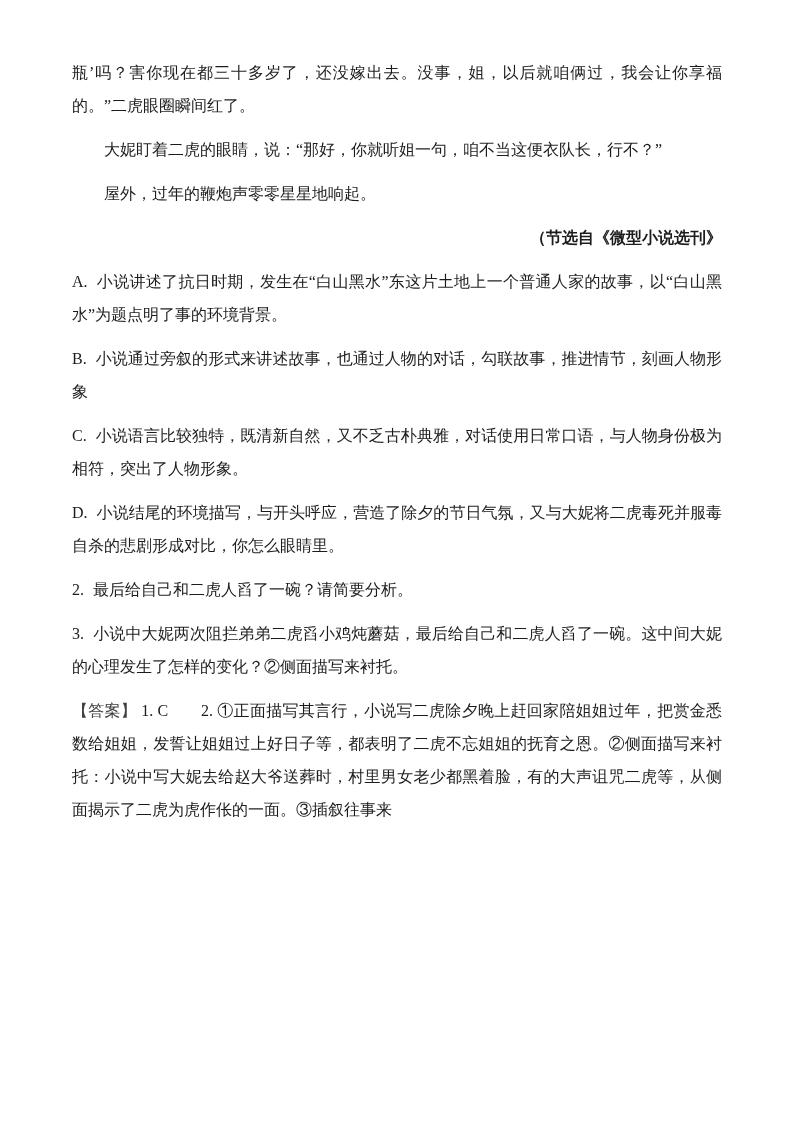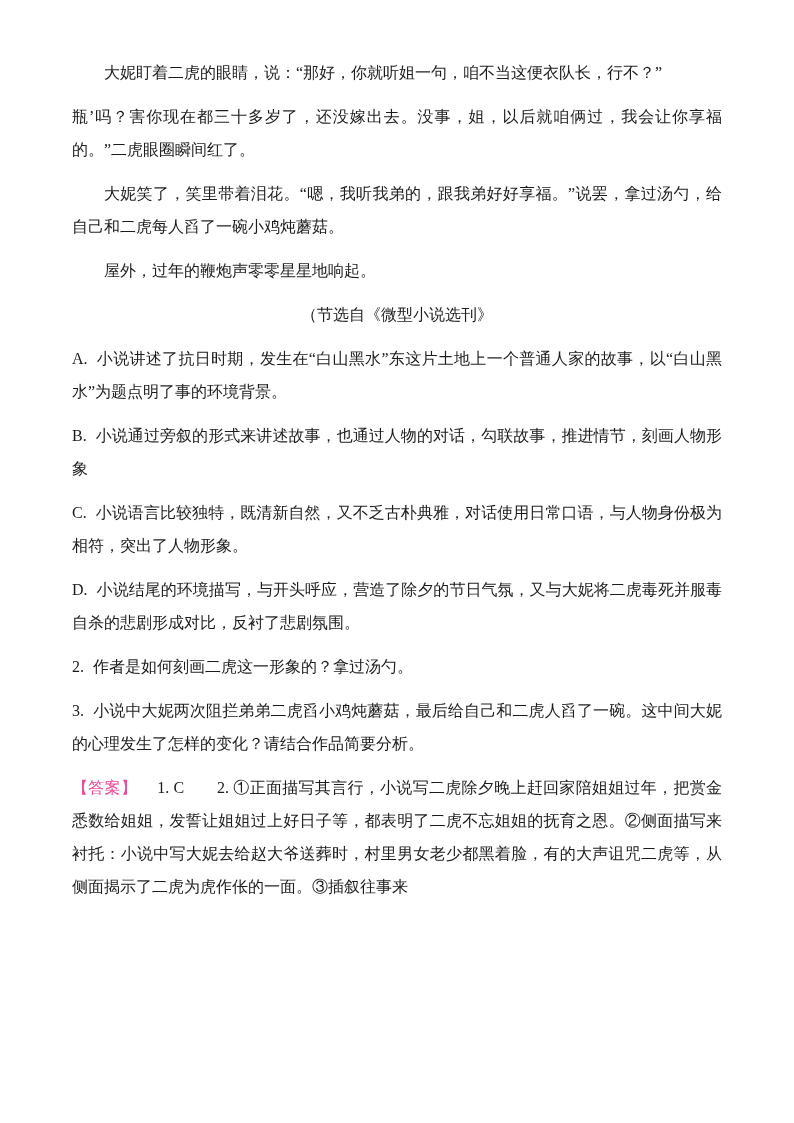--- a/index.html
+++ b/index.html
@@ -11,55 +11,54 @@
     background: #ffffff;
     padding: 56px 72px 40px 72px;
     font-family: "Liberation Serif", "DejaVu Serif", serif;
     font-size: 16px;
     line-height: 33px;
     color: #1c1c1c;
     text-align: justify;
   }
   p { margin: 0 0 11px 0; }
   .para.indented { text-indent: 32px; }
-  .source-line { text-align: center; text-indent: 0; }
+  .source-line { text-align: right; text-indent: 0; font-weight: bold; }
   .label { margin-right: 9px; }
-  .ans-label { color: #ec4899; margin-right: 20px; }
+  .ans-label { color: #404040; margin-right: 4px; }
 </style>
 </head>
 <body>
 
 <div class="page">
 
   <section>
+    <p class="para">瓶’吗？害你现在都三十多岁了，还没嫁出去。没事，姐，以后就咱俩过，我会让你享福的。”二虎眼圈瞬间红了。</p>
     <p class="para indented">大妮盯着二虎的眼睛，说：“那好，你就听姐一句，咱不当这便衣队长，行不？”</p>
-    <p class="para">瓶’吗？害你现在都三十多岁了，还没嫁出去。没事，姐，以后就咱俩过，我会让你享福的。”二虎眼圈瞬间红了。</p>
-    <p class="para indented">大妮笑了，笑里带着泪花。“嗯，我听我弟的，跟我弟好好享福。”说罢，拿过汤勺，给自己和二虎每人舀了一碗小鸡炖蘑菇。</p>
     <p class="para indented">屋外，过年的鞭炮声零零星星地响起。</p>
     <p class="para source-line">（节选自《微型小说选刊》</p>
   </section>
 
   <section>
     <p class="opt">
       <span class="label">A.</span><span>小说讲述了抗日时期，发生在“白山黑水”东这片土地上一个普通人家的故事，以“白山黑水”为题点明了事的环境背景。</span>
     </p>
     <p class="opt">
       <span class="label">B.</span><span>小说通过旁叙的形式来讲述故事，也通过人物的对话，勾联故事，推进情节，刻画人物形象</span>
     </p>
     <p class="opt">
       <span class="label">C.</span><span>小说语言比较独特，既清新自然，又不乏古朴典雅，对话使用日常口语，与人物身份极为相符，突出了人物形象。</span>
     </p>
     <p class="opt">
-      <span class="label">D.</span><span>小说结尾的环境描写，与开头呼应，营造了除夕的节日气氛，又与大妮将二虎毒死并服毒自杀的悲剧形成对比，反衬了悲剧氛围。</span>
+      <span class="label">D.</span><span>小说结尾的环境描写，与开头呼应，营造了除夕的节日气氛，又与大妮将二虎毒死并服毒自杀的悲剧形成对比，你怎么眼睛里。</span>
     </p>
     <p class="q">
-      <span class="label">2.</span><span>作者是如何刻画二虎这一形象的？拿过汤勺。</span>
+      <span class="label">2.</span><span>最后给自己和二虎人舀了一碗？请简要分析。</span>
     </p>
     <p class="q">
-      <span class="label">3.</span><span>小说中大妮两次阻拦弟弟二虎舀小鸡炖蘑菇，最后给自己和二虎人舀了一碗。这中间大妮的心理发生了怎样的变化？请结合作品简要分析。</span>
+      <span class="label">3.</span><span>小说中大妮两次阻拦弟弟二虎舀小鸡炖蘑菇，最后给自己和二虎人舀了一碗。这中间大妮的心理发生了怎样的变化？②侧面描写来衬托。</span>
     </p>
   </section>
 
   <section>
     <p class="ans">
       <span class="ans-label">【答案】</span><span>1. C　　2. ①正面描写其言行，小说写二虎除夕晚上赶回家陪姐姐过年，把赏金悉数给姐姐，发誓让姐姐过上好日子等，都表明了二虎不忘姐姐的抚育之恩。②侧面描写来衬托：小说中写大妮去给赵大爷送葬时，村里男女老少都黑着脸，有的大声诅咒二虎等，从侧面揭示了二虎为虎作伥的一面。③插叙往事来</span>
     </p>
   </section>
 
 </div>

